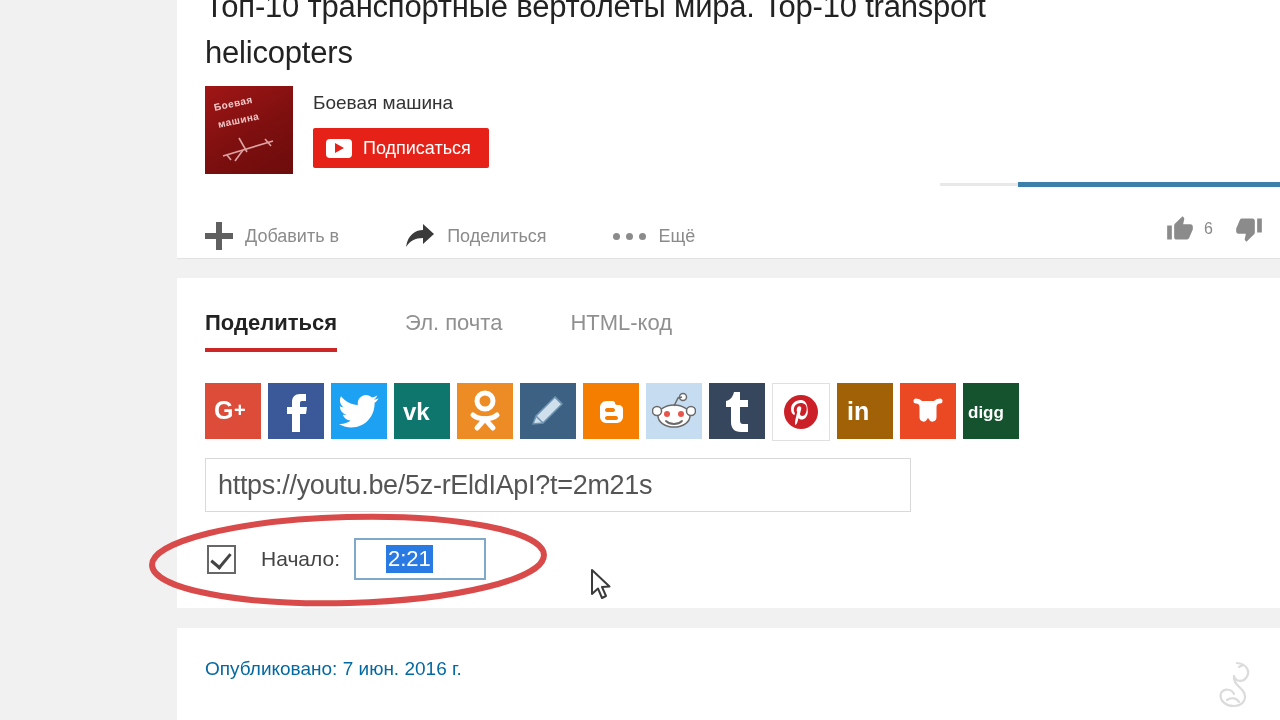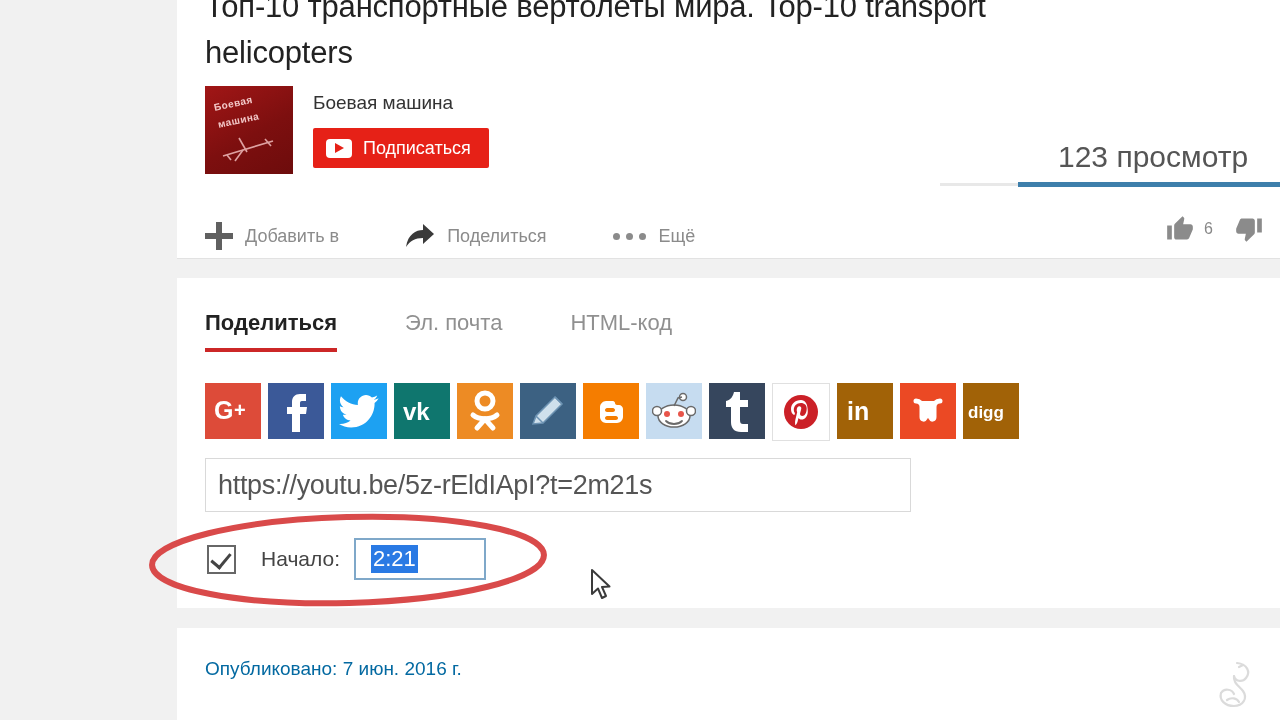--- a/index.html
+++ b/index.html
@@ -286,21 +286,21 @@
     white-space: nowrap;
   }
   #start-time-input {
     margin-left: 14px;
     width: 132px; height: 42px;
     border: 2px solid #7fa8c9;
     background: #fff;
     box-sizing: border-box;
     display: flex;
     align-items: center;
-    padding-left: 15px;
+    padding-left: 30px;
   }
   #start-time-value {
     font-size: 22px;
     color: #ffffff;
     background: #2a7ae4;
     padding: 1px 2px;
   }
 
   
   #desc-published {
@@ -365,21 +365,20 @@
         </g>
       </svg>
     </div>
     <div id="channel-name">Боевая машина</div>
     <button id="subscribe-button">
       <span class="yt-glyph"></span>
       <span>Подписаться</span>
     </button>
   </div>
 
-  <div id="views-count">123 просмотр</div>
   <div id="progress-track"></div>
   <div id="progress-bar"></div>
 
   <div id="likes-group">
     <svg class="icon-thumb" viewBox="0 0 24 24">
       <path fill="#8b8b8b" d="M1 21h4V9H1v12zm22-11c0-1.1-.9-2-2-2h-6.31l.95-4.57.03-.32c0-.41-.17-.79-.44-1.06L14.17 1 7.59 7.59C7.22 7.95 7 8.45 7 9v10c0 1.1.9 2 2 2h9c.83 0 1.54-.5 1.84-1.22l3.02-7.05c.09-.23.14-.47.14-.73v-2z"></path>
     </svg>
     <span id="like-count">6</span>
     <svg class="icon-thumb" id="dislike-button" viewBox="0 0 24 24">
       <path fill="#8b8b8b" d="M15 3H6c-.83 0-1.54.5-1.84 1.22l-3.02 7.05c-.09.23-.14.47-.14.73v2c0 1.1.9 2 2 2h6.31l-.95 4.57-.03.32c0 .41.17.79.44 1.06L9.83 23l6.59-6.59c.36-.36.58-.86.58-1.41V5c0-1.1-.9-2-2-2zm4 0v12h4V3h-4z"></path>
@@ -501,21 +500,21 @@
           <text x="4" y="24" font-family="Liberation Sans, sans-serif" font-size="25" font-weight="bold" fill="#fff">in</text>
         </svg>
     </div>
 
     <div class="social-icon" style="background:#eb4924">
       <svg width="44" height="32" viewBox="0 0 44 32">
           <path fill="#fff" d="M10 6c4 0 6 3 6 6v10c0 2 2 3 3 1l3-5 3 5c1 2 3 1 3-1V12c0-3 2-6 6-6" stroke="#fff" stroke-width="5" stroke-linecap="round"></path>
         </svg>
     </div>
 
-    <div class="social-icon" style="background:#a16207">
+    <div class="social-icon" style="background:#14532d">
       <svg width="50" height="24" viewBox="0 0 50 24">
           <text x="2" y="19" font-family="Liberation Sans, sans-serif" font-size="17" font-weight="bold" fill="#fff">digg</text>
         </svg>
     </div>
   </div>
 
   <input id="share-url-field" type="text" value="https://youtu.be/5z-rEldIApI?t=2m21s" style="">
 
   <div id="start-row">
     <div id="start-checkbox"></div>

